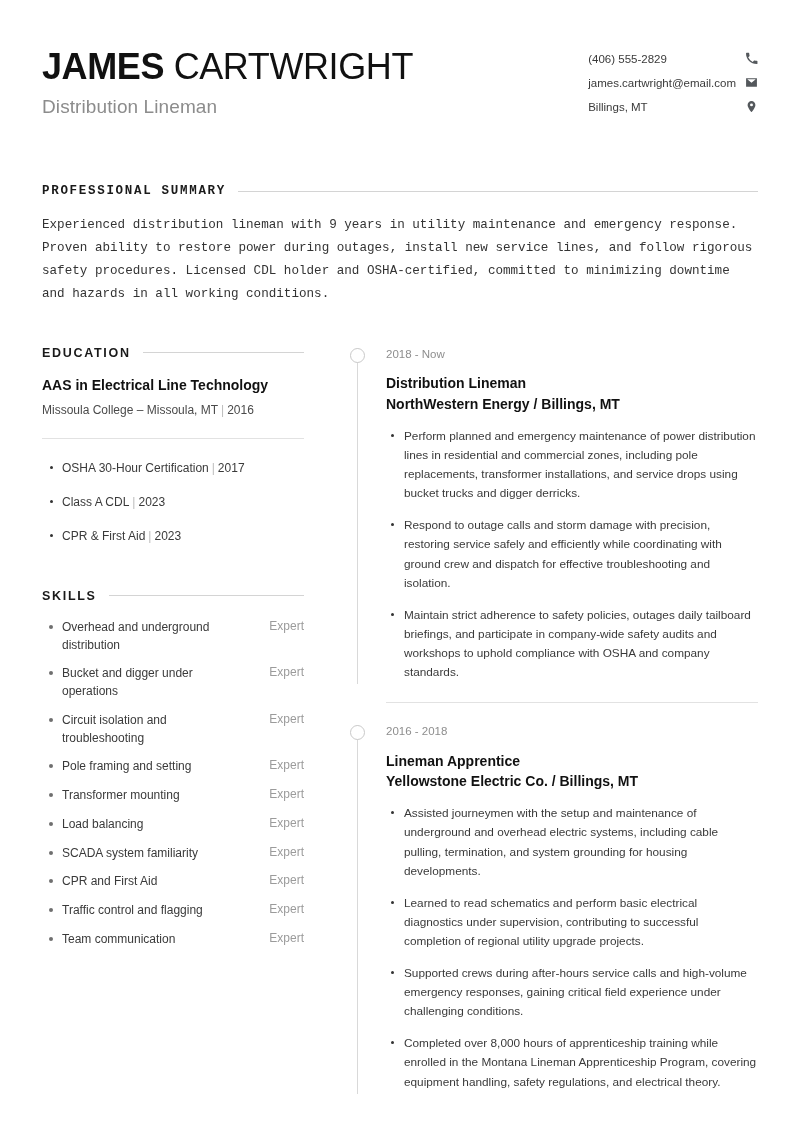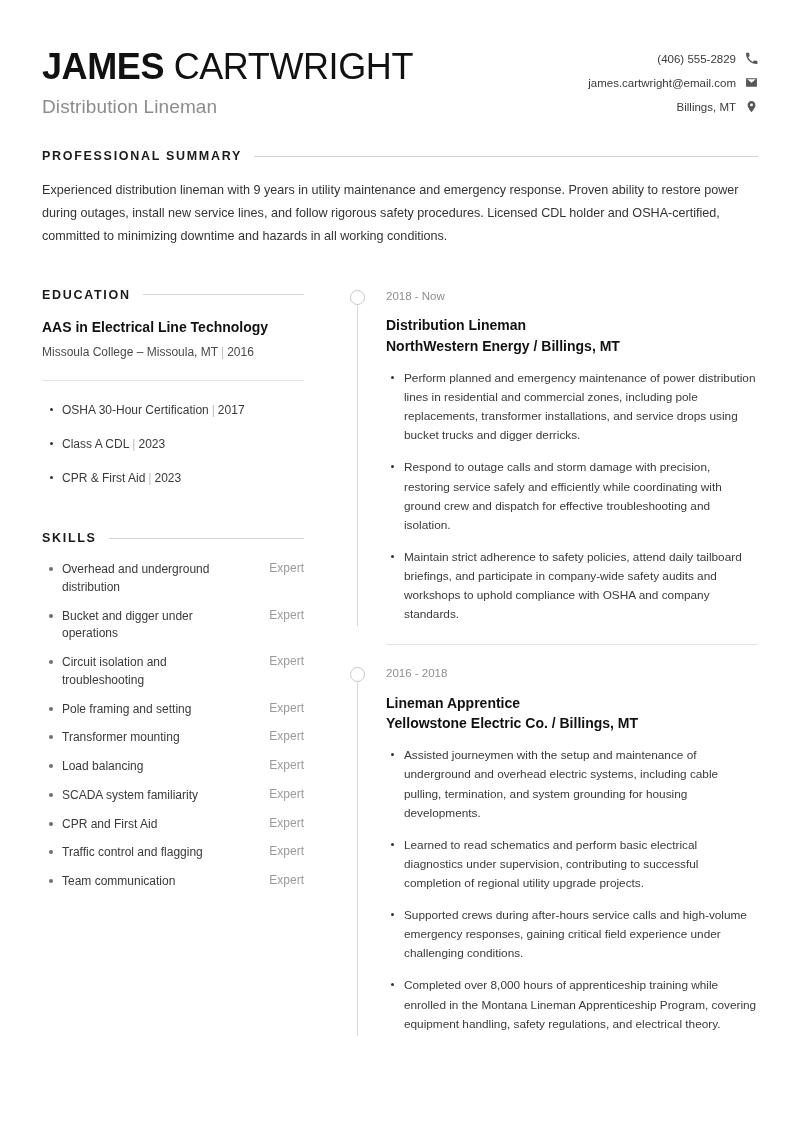--- a/index.html
+++ b/index.html
@@ -35,21 +35,21 @@
     margin-top: 10px;
     font-size: 19px;
     font-weight: 400;
     color: #8c8c8c;
     letter-spacing: 0.1px;
   }
   .contact { padding-top: 6px; }
   .contact-row {
     display: flex;
     align-items: center;
-    justify-content: flex-end;
+    justify-content: space-between;
     gap: 9px;
     font-size: 11.5px;
     color: #3a3a3a;
     margin-bottom: 11px;
     white-space: nowrap;
   }
   .contact-row:last-child { margin-bottom: 0; }
   .ci { width: 13px; height: 13px; flex: 0 0 13px; display: block; }
   .ci svg { display: block; width: 13px; height: 13px; fill: #54585c; }
 
@@ -68,21 +68,21 @@
     text-transform: uppercase;
     white-space: nowrap;
   }
   .section-head .rule {
     flex: 1 1 auto;
     height: 1px;
     background: #d4d4d4;
   }
 
   
-  .summary-section { margin-top: 31px; }
+  .summary-section { margin-top: 66px; font-family: Liberation Mono, monospace; }
   .summary-text {
     font-size: 12.6px;
     line-height: 1.82;
     color: #333333;
     text-align: left;
   }
 
   
   .columns {
     display: flex;
@@ -371,21 +371,21 @@
 
         <div class="tl-entry">
           <span class="stem"></span>
           <span class="ring"></span>
           <div class="tl-date">2018 - Now</div>
           <div class="tl-role">Distribution Lineman</div>
           <div class="tl-org">NorthWestern Energy / Billings, MT</div>
           <ul class="tl-bullets">
             <li>Perform planned and emergency maintenance of power distribution lines in residential and commercial zones, including pole replacements, transformer installations, and service drops using bucket trucks and digger derricks.</li>
             <li>Respond to outage calls and storm damage with precision, restoring service safely and efficiently while coordinating with ground crew and dispatch for effective troubleshooting and isolation.</li>
-            <li>Maintain strict adherence to safety policies, attend daily tailboard briefings, and participate in company-wide safety audits and workshops to uphold compliance with OSHA and company standards.</li>
+            <li>Maintain strict adherence to safety policies, outages daily tailboard briefings, and participate in company-wide safety audits and workshops to uphold compliance with OSHA and company standards.</li>
           </ul>
         </div>
 
         <div class="entry-divider"></div>
 
         <div class="tl-entry">
           <span class="stem"></span>
           <span class="ring"></span>
           <div class="tl-date">2016 - 2018</div>
           <div class="tl-role">Lineman Apprentice</div>

